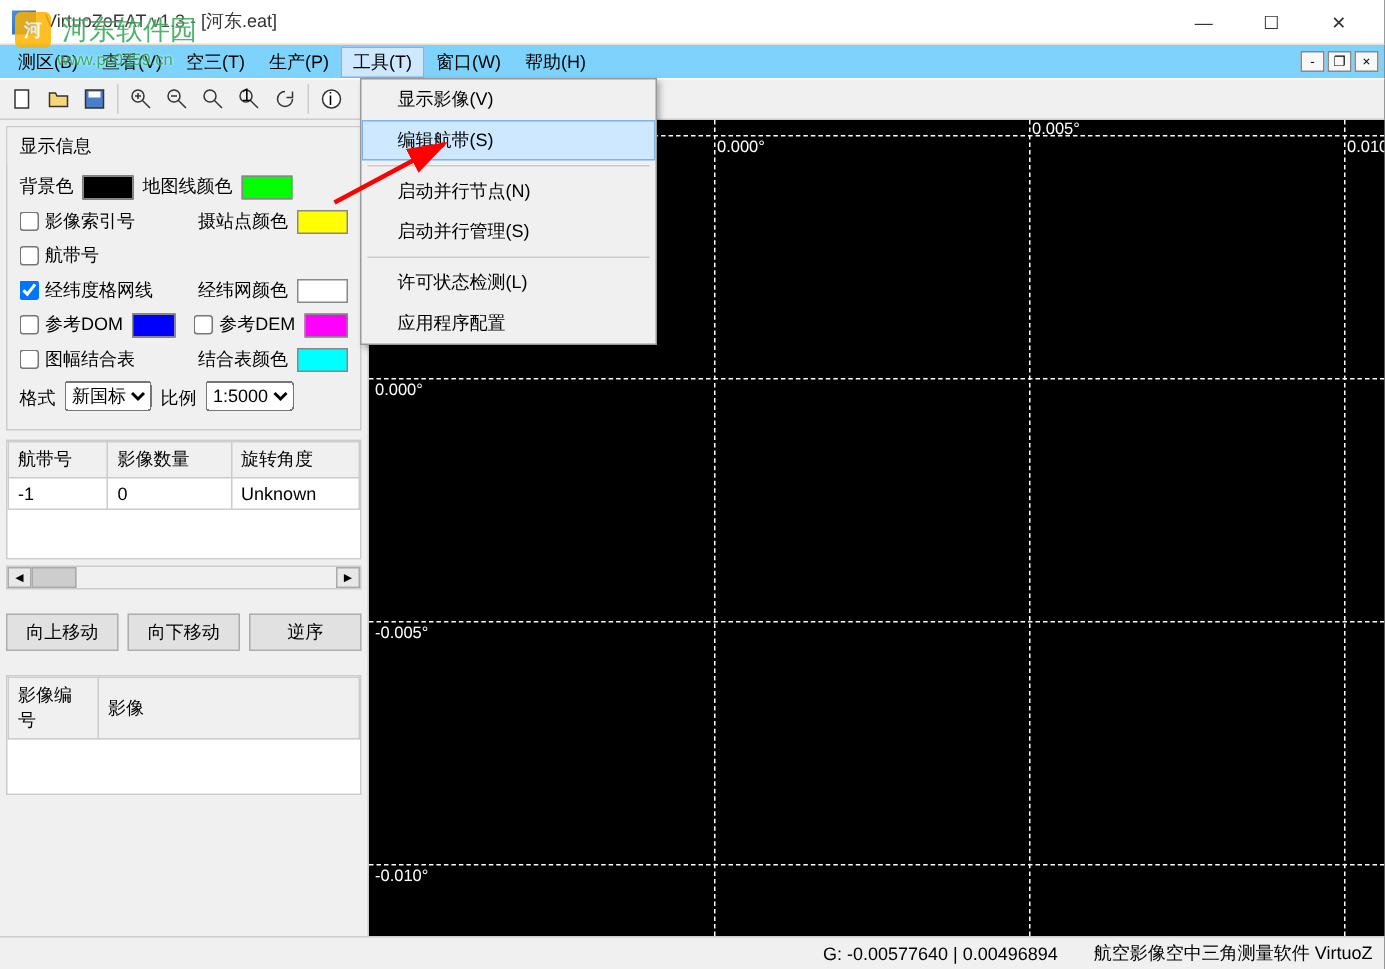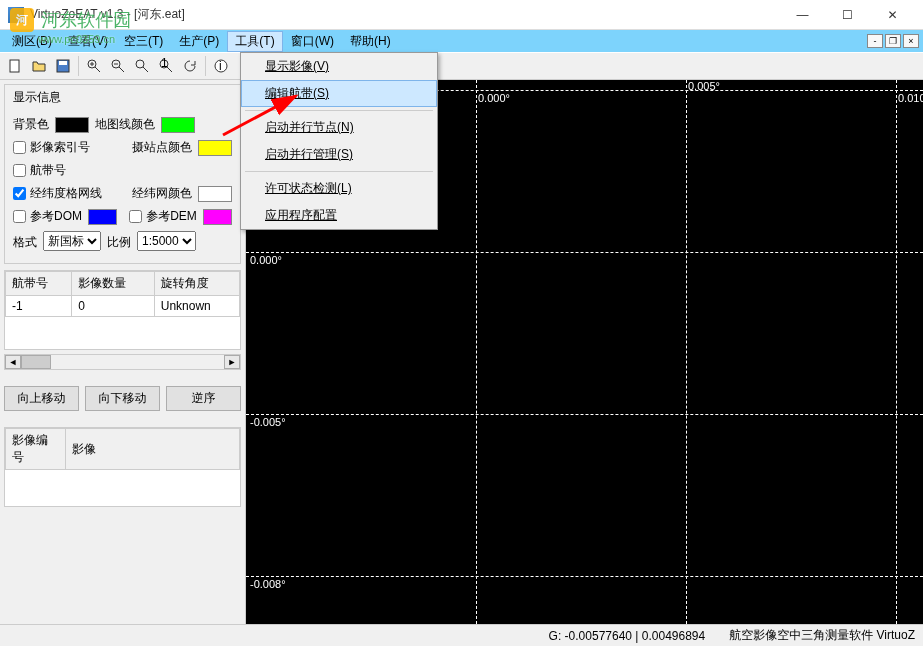--- a/index.html
+++ b/index.html
@@ -45,21 +45,21 @@
 
 .btnrow { display: flex; gap: 6px; margin: 16px 0; }
 .btnrow button { flex: 1; padding: 3px 4px; background: #e1e1e1; border: 1px solid #adadad; }
 
 .canvas-area { flex: 1; background: #000; position: relative; overflow: hidden; }
 .grid-line-h { position: absolute; left: 0; right: 0; height: 0; border-top: 1px dashed #fff; }
 .grid-line-v { position: absolute; top: 0; bottom: 0; width: 0; border-left: 1px dashed #fff; }
 .grid-label { position: absolute; color: #fff; font-size: 11px; background: transparent; }
 
 .dropdown { position: absolute; top: 52px; left: 240px; width: 198px; background: #f0f0f0; border: 1px solid #999; box-shadow: 2px 2px 4px rgba(0,0,0,0.3); z-index: 100; }
-.dropdown .dd-item { padding: 5px 24px; cursor: default; text-decoration: underline; }
+.dropdown .dd-item { padding: 5px 24px; cursor: default; }
 .dropdown .dd-item.highlight { background: #cde8ff; border: 1px solid #7eb4ea; padding: 4px 23px; }
 .dropdown .dd-sep { height: 1px; background: #ccc; margin: 3px 4px; }
 
 .statusbar { height: 22px; background: #f0f0f0; border-top: 1px solid #ccc; display: flex; align-items: center; padding: 0 8px; }
 .statusbar .spacer { flex: 1; }
 .statusbar .coord { margin-right: 24px; text-align: center; }
 
 .watermark { position: absolute; top: 8px; left: 10px; z-index: 200; pointer-events: none; opacity: 0.85; }
 .watermark .wm-logo { width: 24px; height: 24px; border-radius: 4px; background: #ffb300; display:inline-flex; align-items:center; justify-content:center; color:#fff; font-weight:bold; vertical-align:middle; }
 .watermark .wm-text { color: #2fa84f; font-size: 18px; font-weight: normal; vertical-align:middle; margin-left:4px; text-shadow: 0 0 2px #fff; }
@@ -225,20 +225,28 @@
             <span>参考DOM</span>
           </label>
         <span class="swatch" style="background:#0000ff"></span>
         <label class="cb" style="margin-left:6px">
             <input type="checkbox" style="">
             <span>参考DEM</span>
           </label>
         <span class="swatch" style="background:#ff00ff"></span>
       </div>
 
+      <div class="row">
+        <label class="cb">
+            <input type="checkbox" style="">
+            <span>图幅结合表</span>
+          </label>
+        <label style="margin-left:auto">结合表颜色</label>
+        <span class="swatch" style="background:#00ffff"></span>
+      </div>
 
       <div class="row">
         <label>格式</label>
         <select><option>新国标</option></select>
         <label>比例</label>
         <select><option>1:5000</option></select>
       </div>
     </div>
 
     <div class="tablewrap">
@@ -290,21 +298,21 @@
     <div class="grid-line-h" style="top:10px"></div>
     <div class="grid-line-h" style="top:172px"></div>
     <div class="grid-line-h" style="top:334px"></div>
     <div class="grid-line-h" style="top:496px"></div>
 
     <div class="grid-label" style="left:232px;top:12px">0.000°</div>
     <div class="grid-label" style="left:442px;top:0">0.005°</div>
     <div class="grid-label" style="left:652px;top:12px">0.010°</div>
     <div class="grid-label" style="left:4px;top:174px">0.000°</div>
     <div class="grid-label" style="left:4px;top:336px">-0.005°</div>
-    <div class="grid-label" style="left:4px;top:498px">-0.008°</div>
+    <div class="grid-label" style="left:4px;top:498px">-0.010°</div>
   </div>
 </div>
 
 <div class="statusbar">
   <div class="spacer"></div>
   <div class="coord">G: -0.00577640 | 0.00496894</div>
   <div>航空影像空中三角测量软件 VirtuoZ</div>
 </div>
 
 </body></html>

